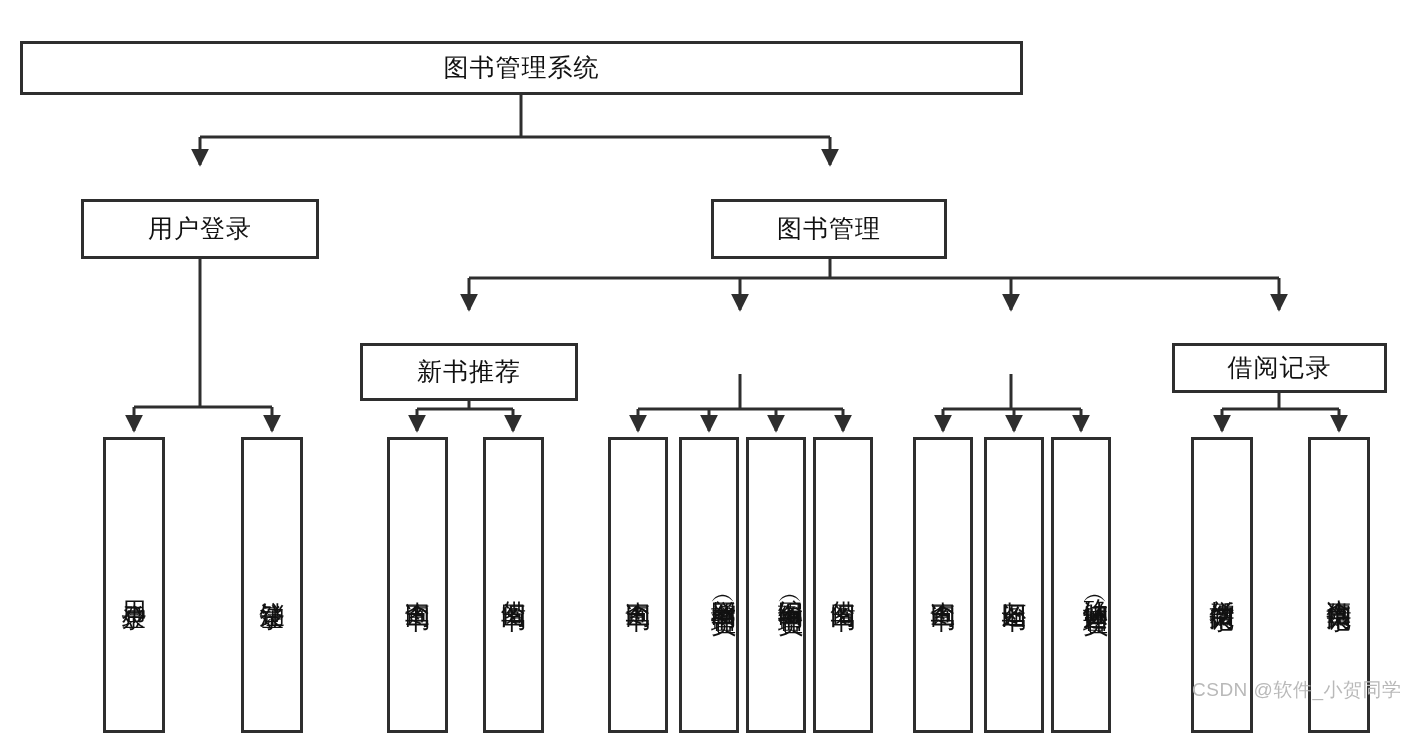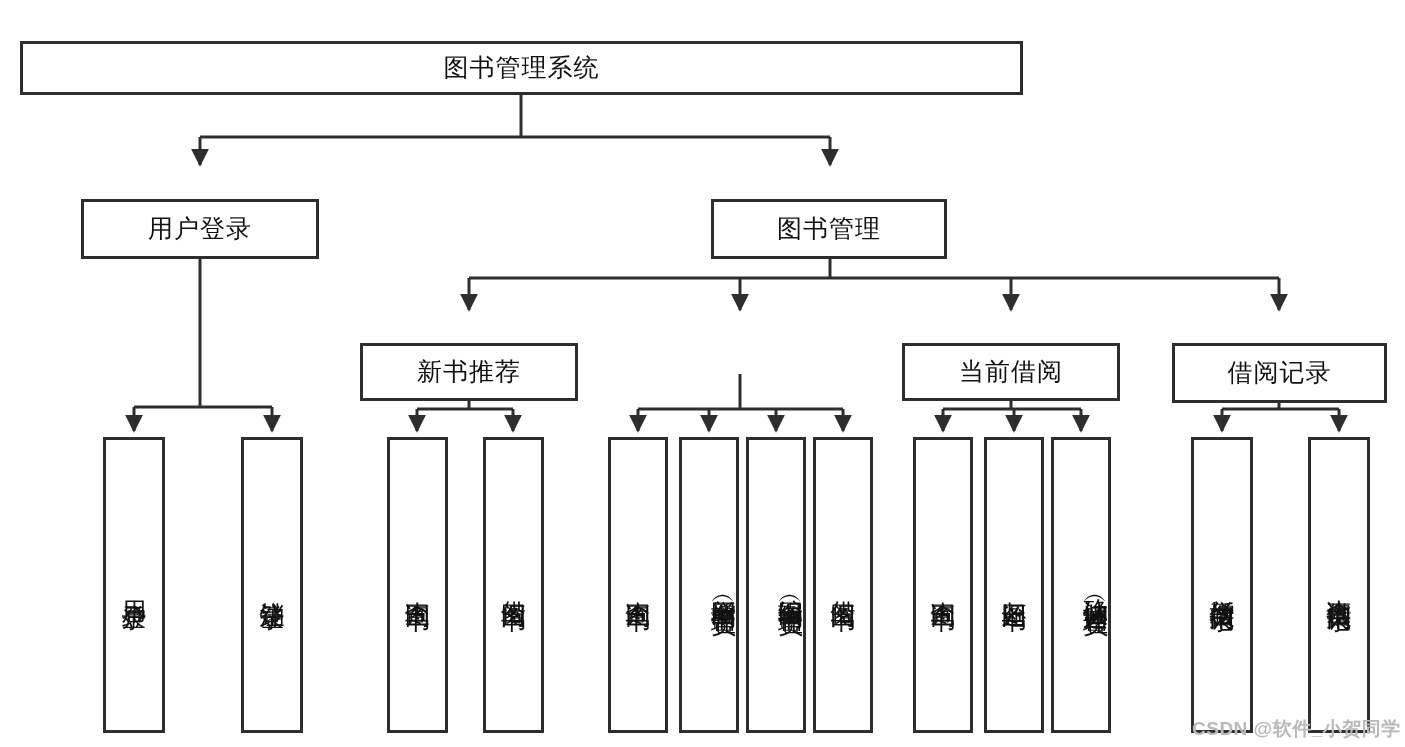--- a/index.html
+++ b/index.html
@@ -123,32 +123,31 @@
       <path d="M 1339 409 L 1339 431" marker-end="url(#arrow)"></path>
     </g>
   </svg>
 
   <div class="node h" style="left: 20px; top: 14px; width: 1003px; height: 54px;">图书管理系统</div>
 
   <div class="node h" style="left: 81px; top: 172px; width: 238px; height: 60px;">用户登录</div>
   <div class="node h" style="left: 360px; top: 316px; width: 218px; height: 58px;">新书推荐</div>
 
   <div class="node h" style="left: 711px; top: 172px; width: 236px; height: 60px;">图书管理</div>
-  <div class="node h" style="left: 902px; top: 316px; width: 218px; height: 58px;">当前借阅</div>
-  <div class="node h" style="left: 1172px; top: 316px; width: 215px; height: 60px;">借阅记录</div>
+  <div class="node h" style="left: 1172px; top: 316px; width: 215px; height: 50px;">借阅记录</div>
 
   <div class="node v mid" style="left: 103px; top: 437px; width: 62px; height: 296px;">用户登录</div>
   <div class="node v mid" style="left: 241px; top: 437px; width: 62px; height: 296px;">注销登录</div>
   <div class="node v mid" style="left: 387px; top: 437px; width: 61px; height: 296px;">查询图书</div>
   <div class="node v mid" style="left: 483px; top: 437px; width: 61px; height: 296px;">借阅图书</div>
   <div class="node v mid" style="left: 608px; top: 437px; width: 60px; height: 296px;">查询图书</div>
   <div class="node v top" style="left: 679px; top: 437px; width: 60px; height: 296px;">新增图书（管理员）</div>
   <div class="node v top" style="left: 746px; top: 437px; width: 60px; height: 296px;">编辑图书（管理员）</div>
   <div class="node v mid" style="left: 813px; top: 437px; width: 60px; height: 296px;">借阅图书</div>
   <div class="node v mid" style="left: 913px; top: 437px; width: 60px; height: 296px;">查询图书</div>
   <div class="node v mid" style="left: 984px; top: 437px; width: 60px; height: 296px;">归还图书</div>
   <div class="node v top" style="left: 1051px; top: 437px; width: 60px; height: 296px;">确认归还（管理员）</div>
   <div class="node v mid" style="left: 1191px; top: 437px; width: 62px; height: 296px;">新增借阅记录</div>
   <div class="node v mid" style="left: 1308px; top: 437px; width: 62px; height: 296px;">查询借阅记录</div>
 
-  <div class="watermark" style="left: 1192px; top: 716px; color: rgb(185, 185, 185); font-weight: bold;">CSDN @软件_小贺同学</div>
+  <div class="watermark" style="left: 1192px; top: 677px; color: rgb(185, 185, 185);">CSDN @软件_小贺同学</div>
 
 </div>
 
 </body></html>

